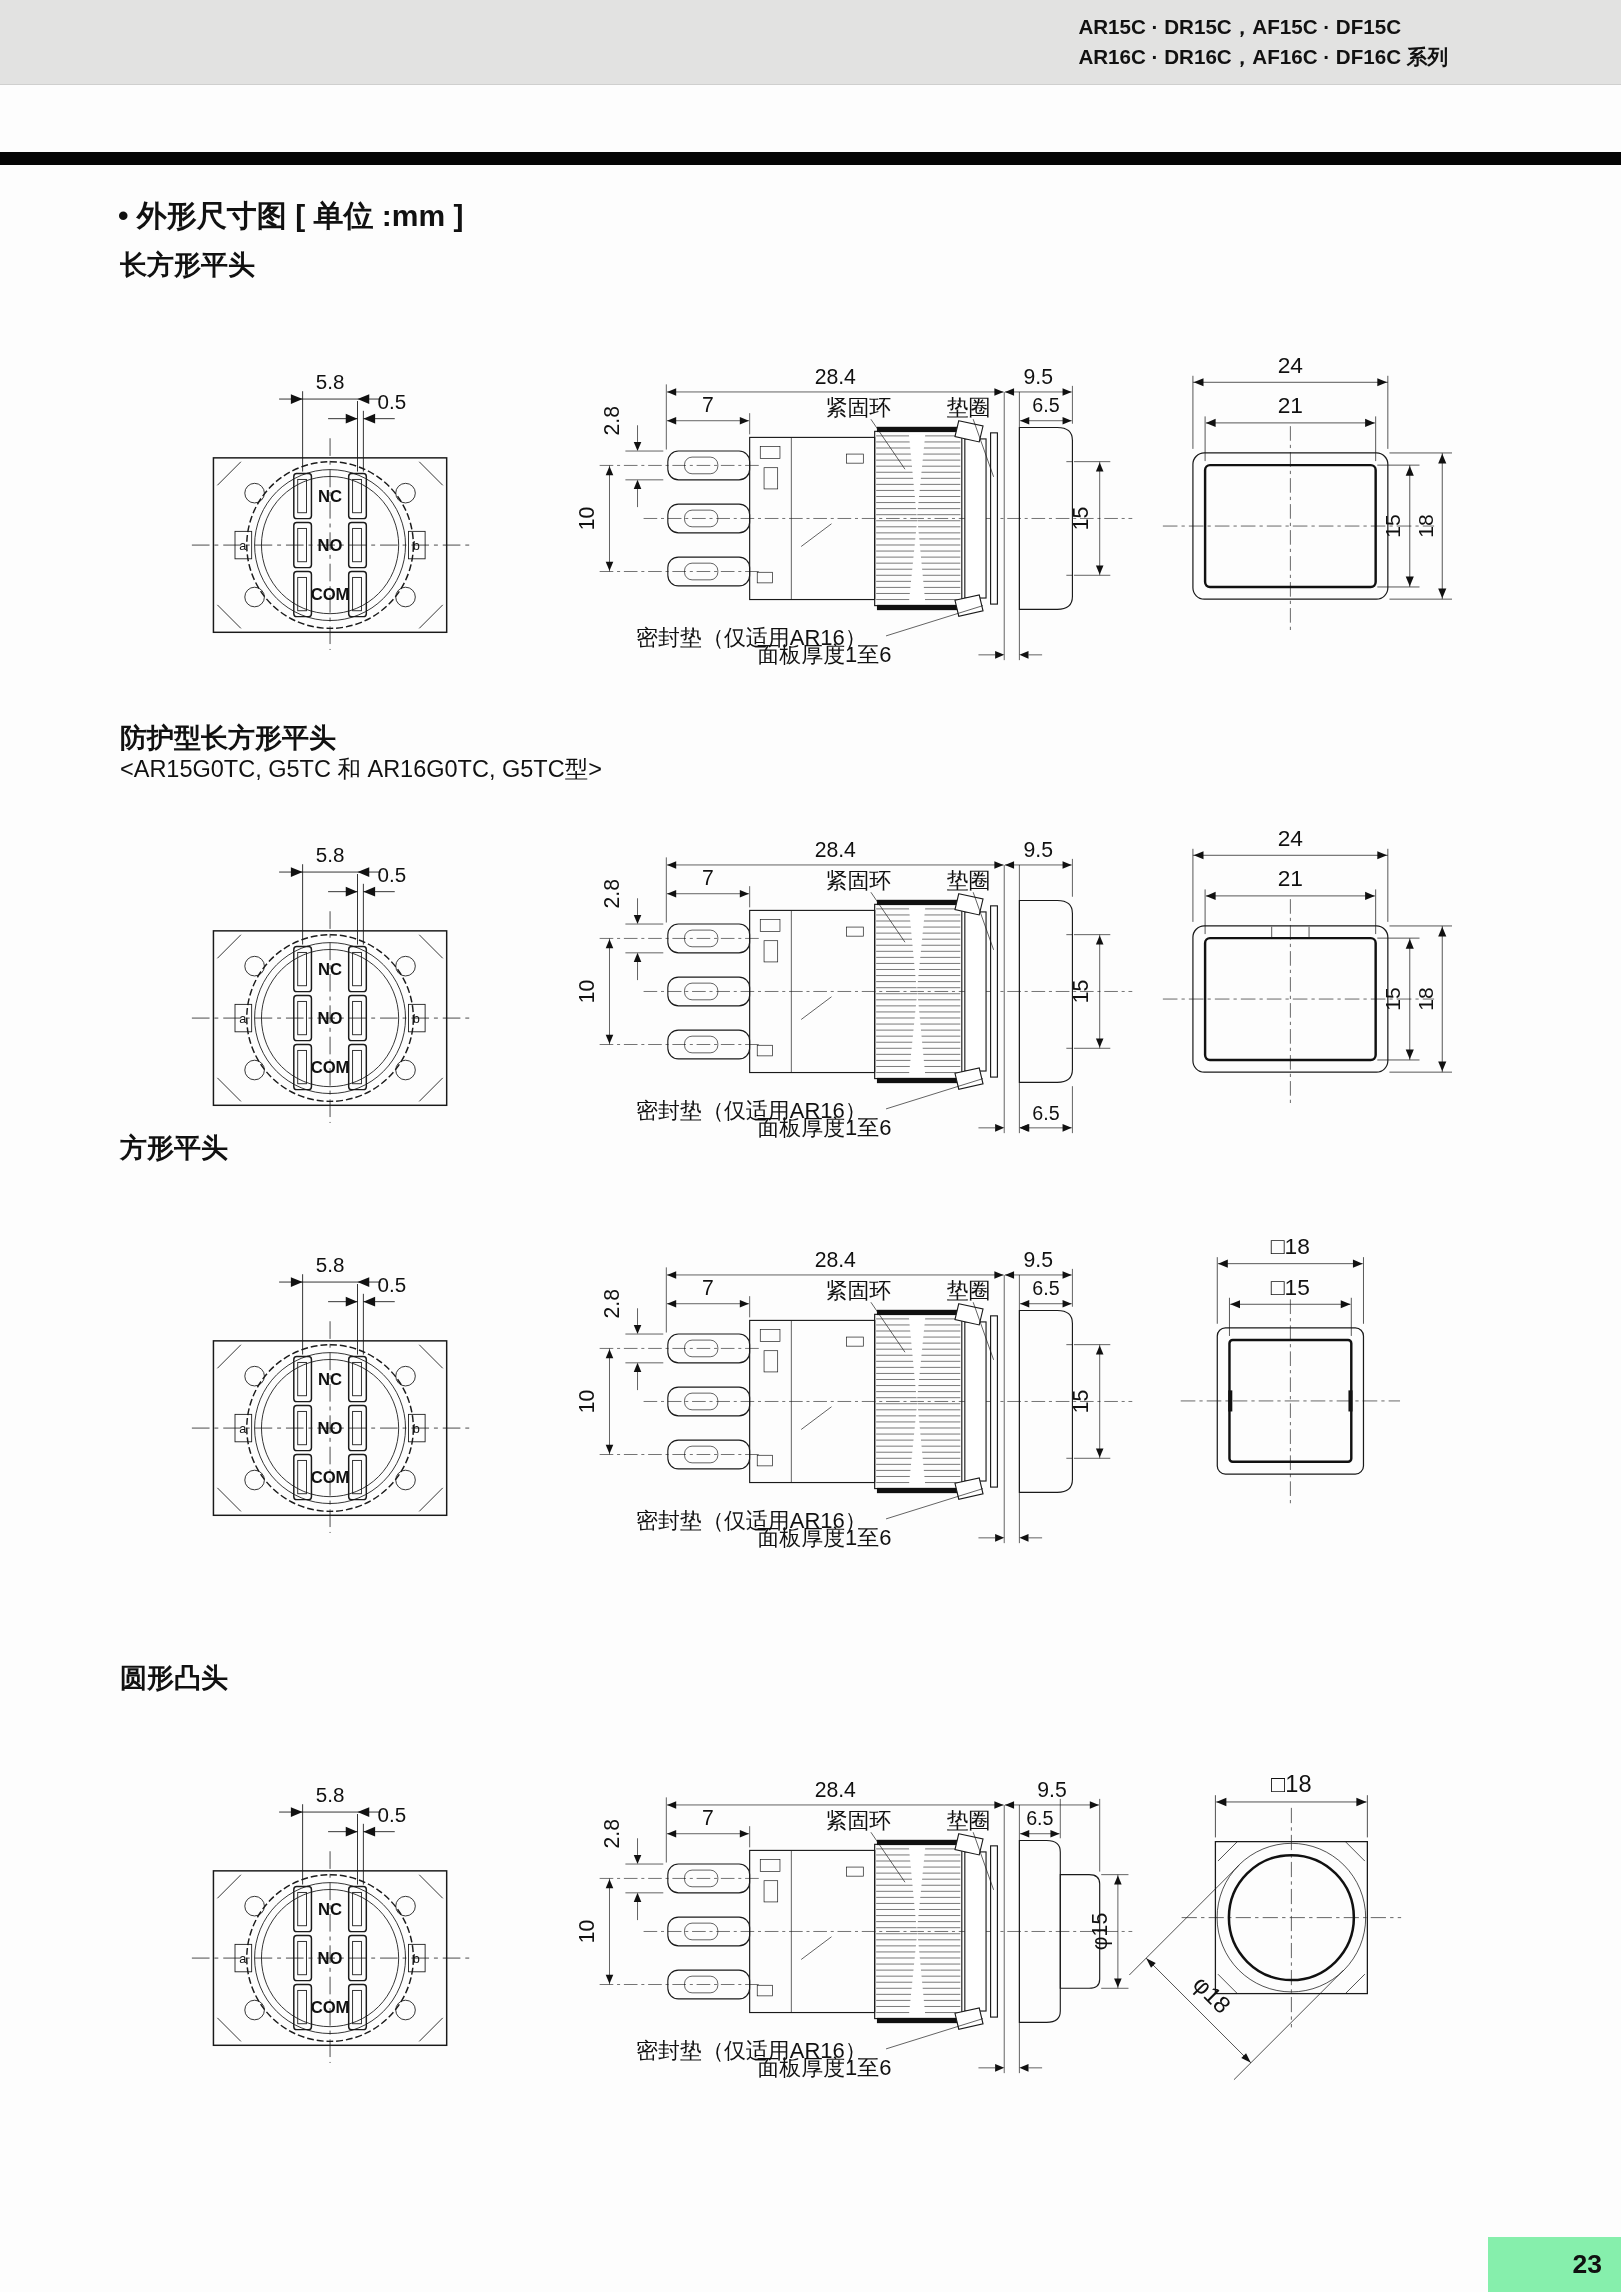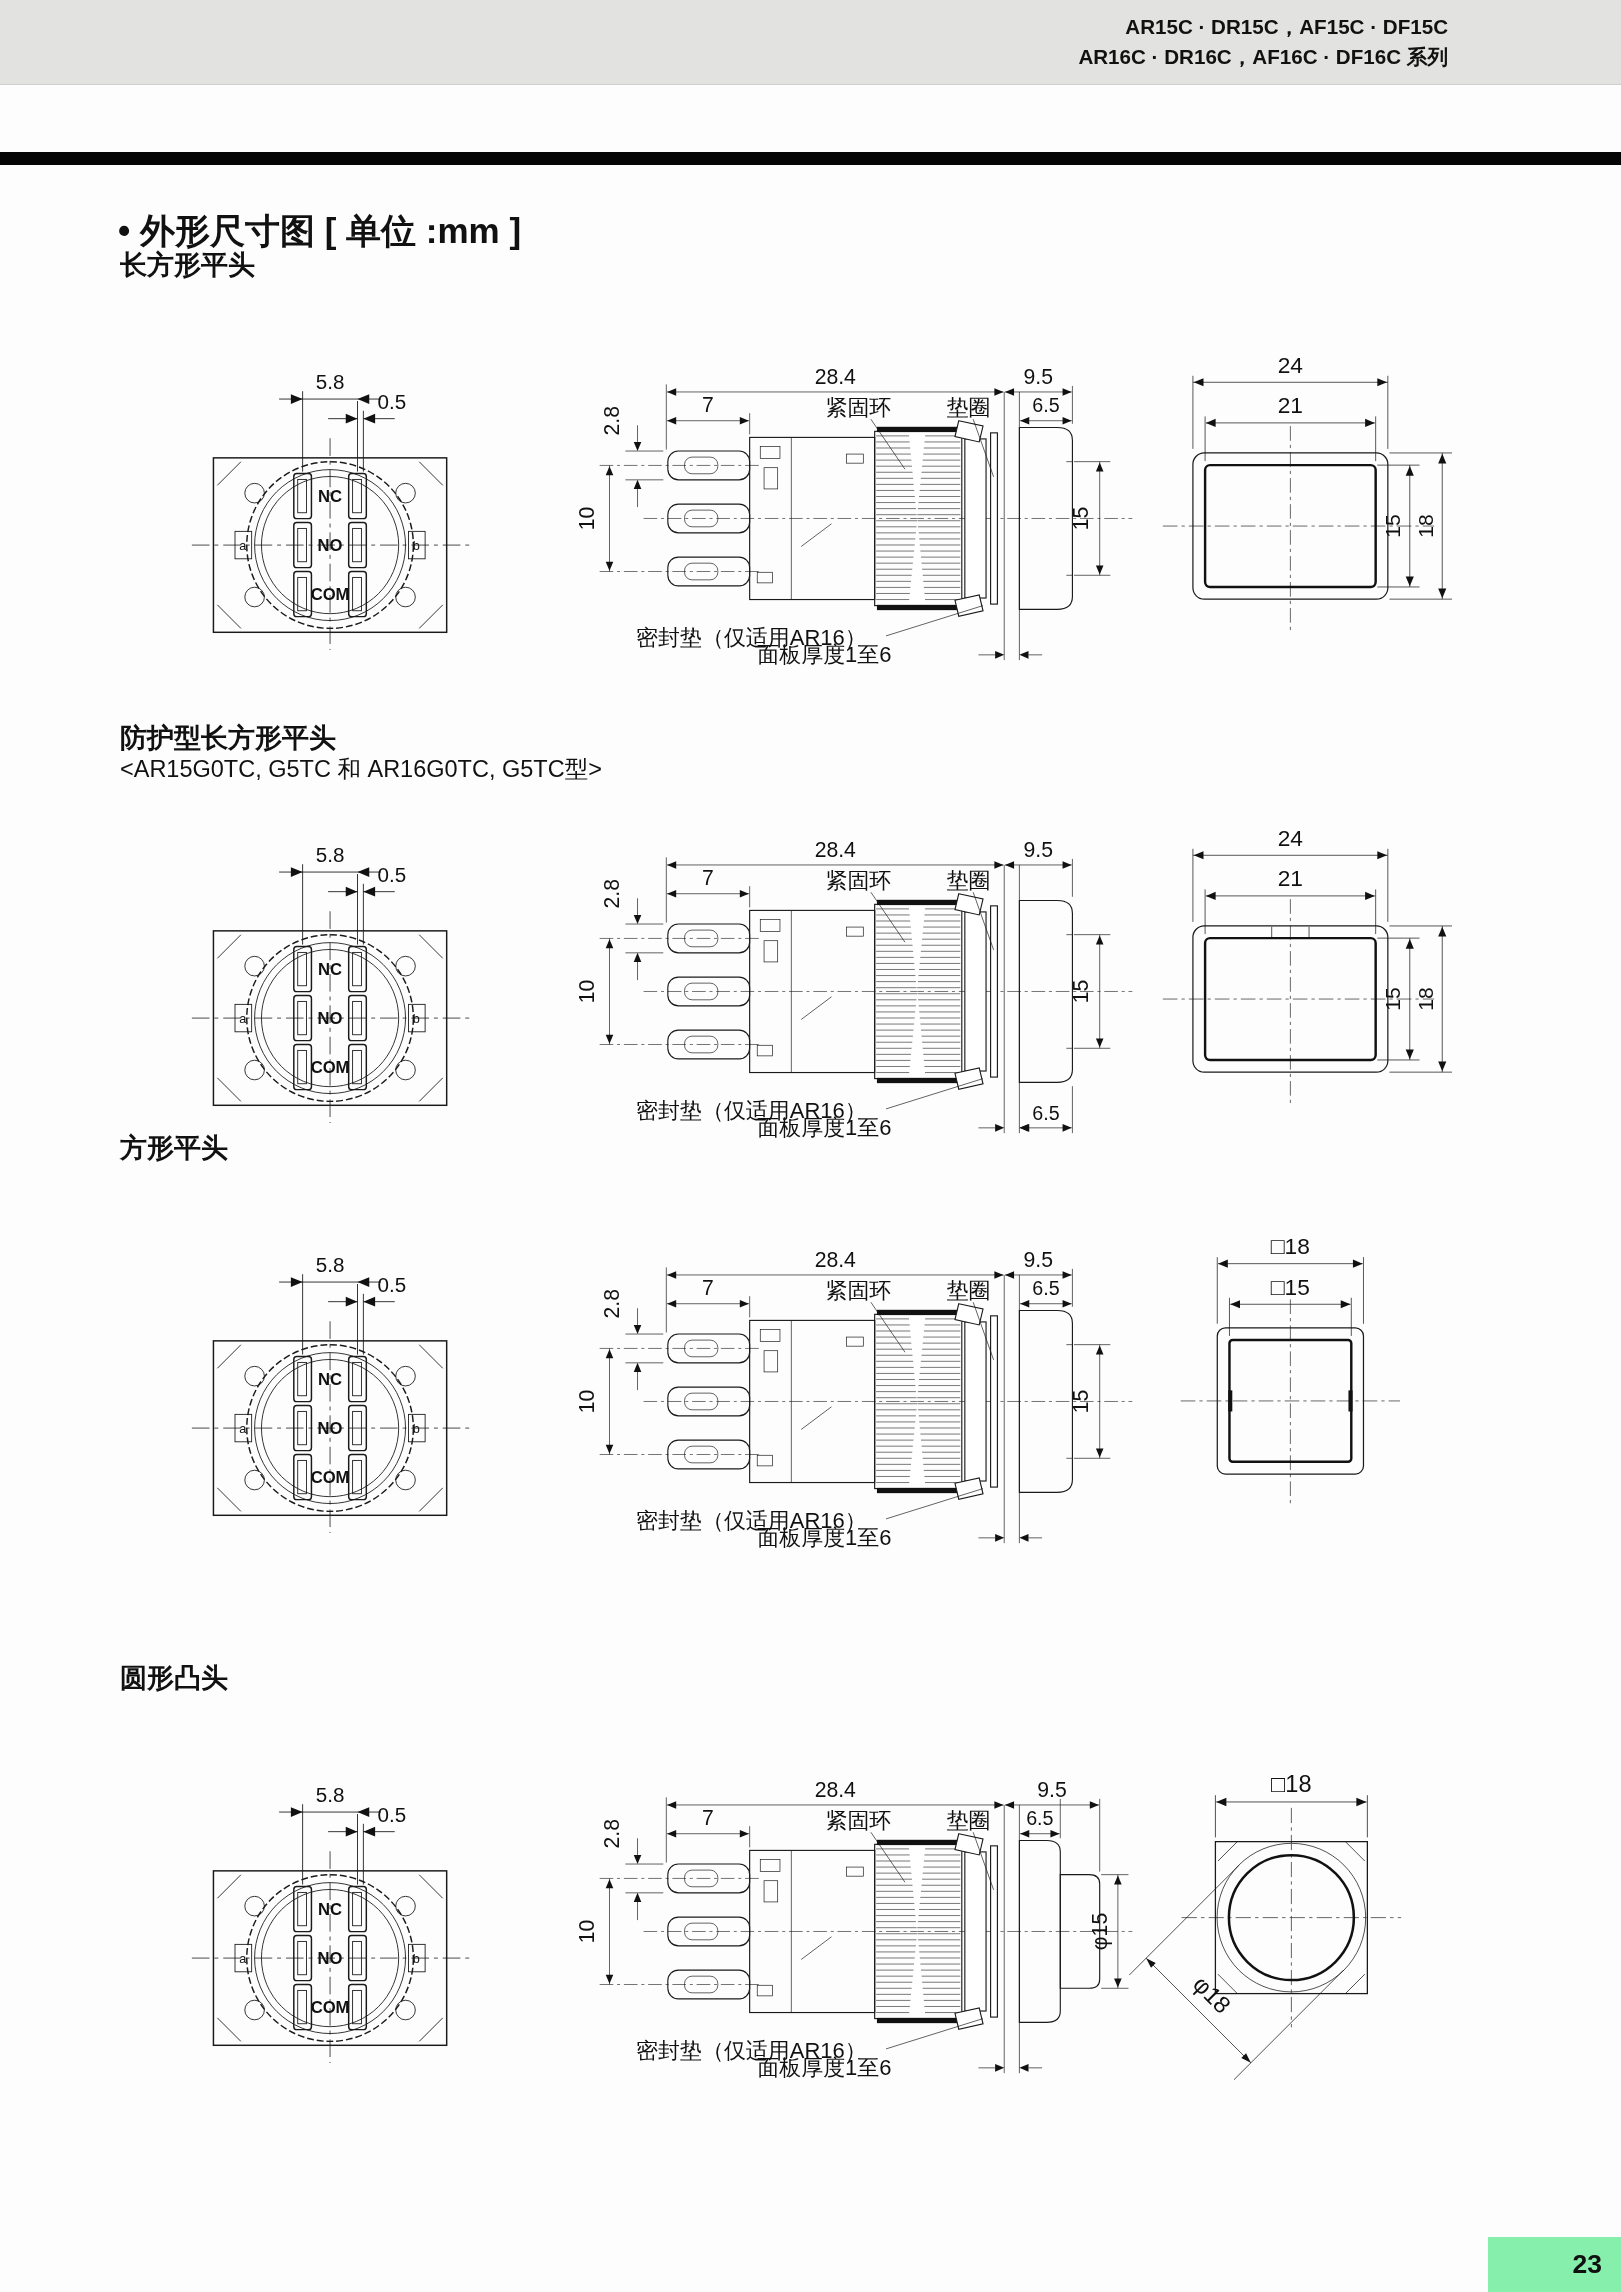--- a/index.html
+++ b/index.html
@@ -2,23 +2,23 @@
 <html><head>
 <meta charset="utf-8">
 <style>
   html,body{margin:0;padding:0;}
   body{
     width:1621px;height:2293px;position:relative;background:#fdfdfd;
     font-family:"Liberation Sans","DejaVu Sans",sans-serif;color:#111;
     overflow:hidden;
   }
   .header-band{position:absolute;left:0;top:0;width:1621px;height:84px;background:#e2e2e1;border-bottom:1px solid #cfcfce;}
-  .header-text{position:absolute;right:173px;top:11.8px;text-align:right;font-weight:bold;font-size:20.6px;line-height:30px;white-space:nowrap;margin-left:48px;}
+  .header-text{position:absolute;right:173px;top:11.8px;text-align:left;font-weight:bold;font-size:20.6px;line-height:30px;white-space:nowrap;margin-left:48px;}
   .black-bar{position:absolute;left:0;top:152px;width:1621px;height:12.7px;background:#050505;}
-  .page-title{position:absolute;left:118px;top:208px;font-size:35px;font-weight:bold;}
+  .page-title{position:absolute;left:118px;top:196px;font-size:30px;font-weight:bold;}
   .section{position:absolute;left:0;width:1621px;height:470px;}
   .sec-name{position:absolute;left:120px;top:2px;font-size:27px;font-weight:bold;margin:0;}
   .sec-models{position:absolute;left:120px;top:35px;font-size:23.5px;margin:0;}
   svg{position:absolute;overflow:visible;}
   .rear-svg{left:186px;top:103px;}
   .side-svg{left:529px;top:103px;}
   .front-svg{left:1132px;top:90px;}
   .front4-svg{left:1093px;top:95px;}
   svg text{font-family:"Liberation Sans","DejaVu Sans",sans-serif;fill:#111;}
   .ln{stroke:#1a1a1a;stroke-width:1.5;fill:none;}

